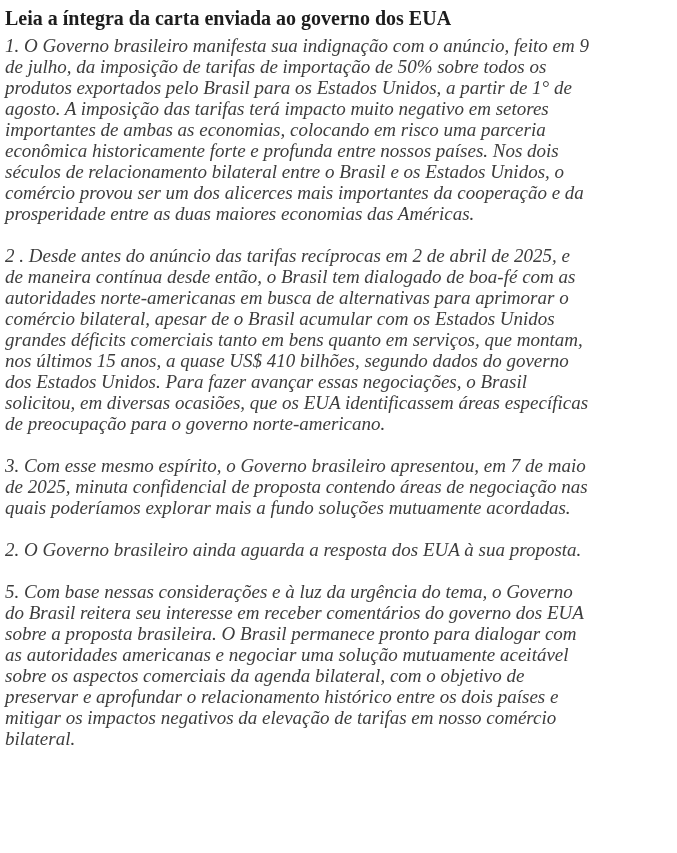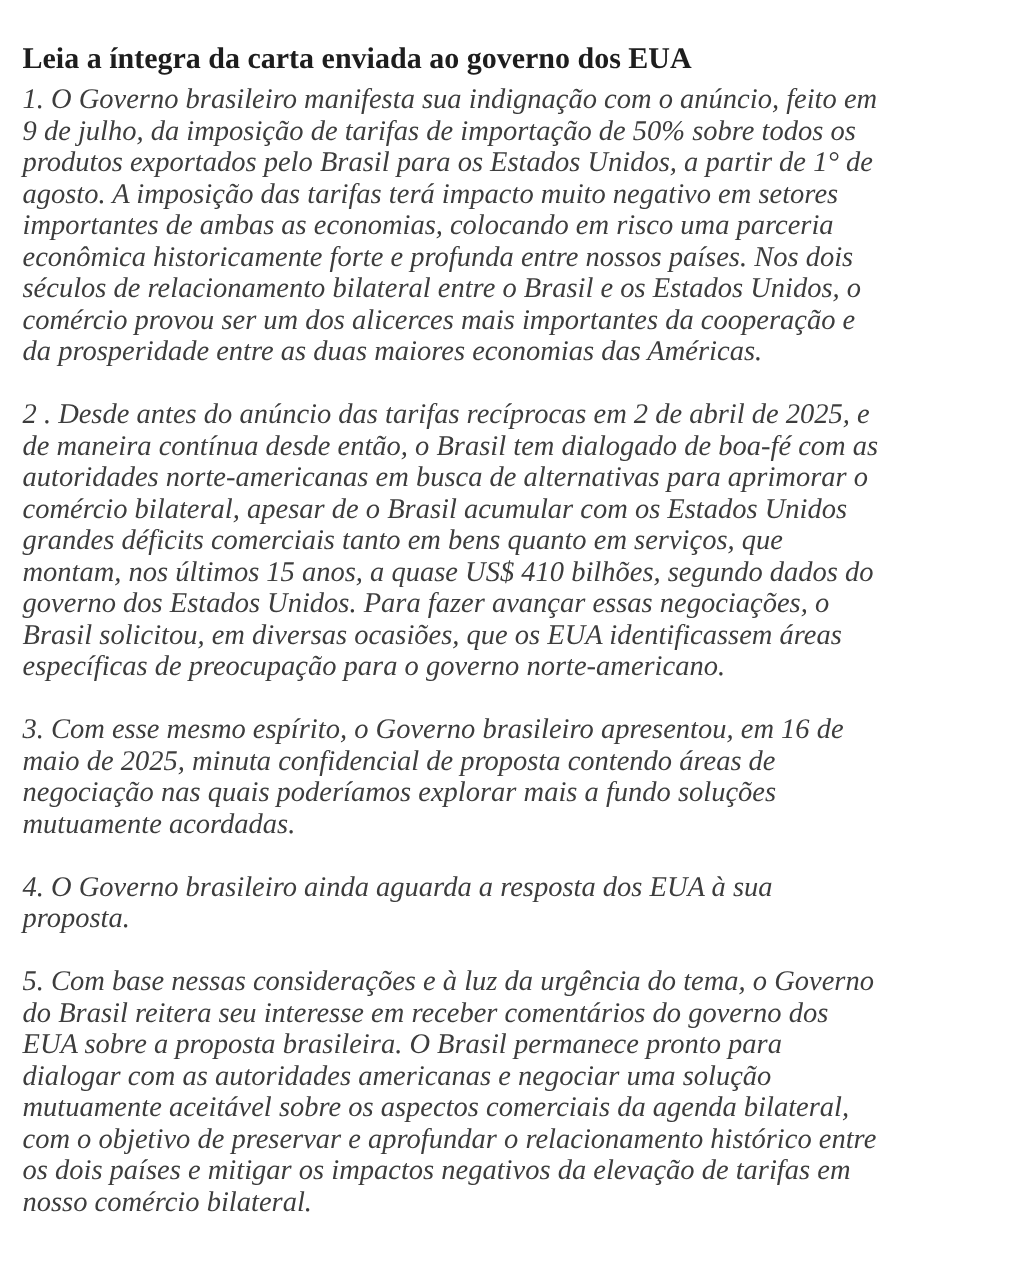--- a/index.html
+++ b/index.html
@@ -13,23 +13,22 @@
     padding: 0;
     background: var(--background);
   }
   body {
     width: 677px;
     height: 853px;
     overflow: hidden;
   }
   .article {
     width: 595px;
-    padding: 5px 4px 0 15px;
+    padding: 5px 4px 0 5px;
     font-family: "Liberation Serif", "DejaVu Serif", serif;
-    margin-top: 21px;
   }
   .article-heading {
     margin: 0 0 4px 0;
     font-size: 20px;
     line-height: 26px;
     font-weight: 700;
     font-style: normal;
     color: var(--heading);
   }
   .article-paragraph {
@@ -42,16 +41,16 @@
     max-width: 670px;
   }
 </style>
 </head>
 <body>
 
 <article class="article">
   <h2 class="article-heading">Leia a íntegra da carta enviada ao governo dos EUA</h2>
   <p class="article-paragraph">1. O Governo brasileiro manifesta sua indignação com o anúncio, feito em 9 de julho, da imposição de tarifas de importação de 50% sobre todos os produtos exportados pelo Brasil para os Estados Unidos, a partir de 1° de agosto. A imposição das tarifas terá impacto muito negativo em setores importantes de ambas as economias, colocando em risco uma parceria econômica historicamente forte e profunda entre nossos países. Nos dois séculos de relacionamento bilateral entre o Brasil e os Estados Unidos, o comércio provou ser um dos alicerces mais importantes da cooperação e da prosperidade entre as duas maiores economias das Américas.</p>
   <p class="article-paragraph">2 . Desde antes do anúncio das tarifas recíprocas em 2 de abril de 2025, e de maneira contínua desde então, o Brasil tem dialogado de boa-fé com as autoridades norte-americanas em busca de alternativas para aprimorar o comércio bilateral, apesar de o Brasil acumular com os Estados Unidos grandes déficits comerciais tanto em bens quanto em serviços, que montam, nos últimos 15 anos, a quase US$ 410 bilhões, segundo dados do governo dos Estados Unidos. Para fazer avançar essas negociações, o Brasil solicitou, em diversas ocasiões, que os EUA identificassem áreas específicas de preocupação para o governo norte-americano.</p>
-  <p class="article-paragraph">3. Com esse mesmo espírito, o Governo brasileiro apresentou, em 16 de maio de 2025, minuta confidencial de proposta contendo áreas de negociação nas quais poderíamos explorar mais a fundo soluções mutuamente acordadas.</p>
-  <p class="article-paragraph">4. O Governo brasileiro ainda aguarda a resposta dos EUA à sua proposta.</p>
+  <p class="article-paragraph">3. Com esse mesmo espírito, o Governo brasileiro apresentou, em 7 de maio de 2025, minuta confidencial de proposta contendo áreas de negociação nas quais poderíamos explorar mais a fundo soluções mutuamente acordadas.</p>
+  <p class="article-paragraph">2. O Governo brasileiro ainda aguarda a resposta dos EUA à sua proposta.</p>
   <p class="article-paragraph">5. Com base nessas considerações e à luz da urgência do tema, o Governo do Brasil reitera seu interesse em receber comentários do governo dos EUA sobre a proposta brasileira. O Brasil permanece pronto para dialogar com as autoridades americanas e negociar uma solução mutuamente aceitável sobre os aspectos comerciais da agenda bilateral, com o objetivo de preservar e aprofundar o relacionamento histórico entre os dois países e mitigar os impactos negativos da elevação de tarifas em nosso comércio bilateral.</p>
 </article>
 
 </body></html>

